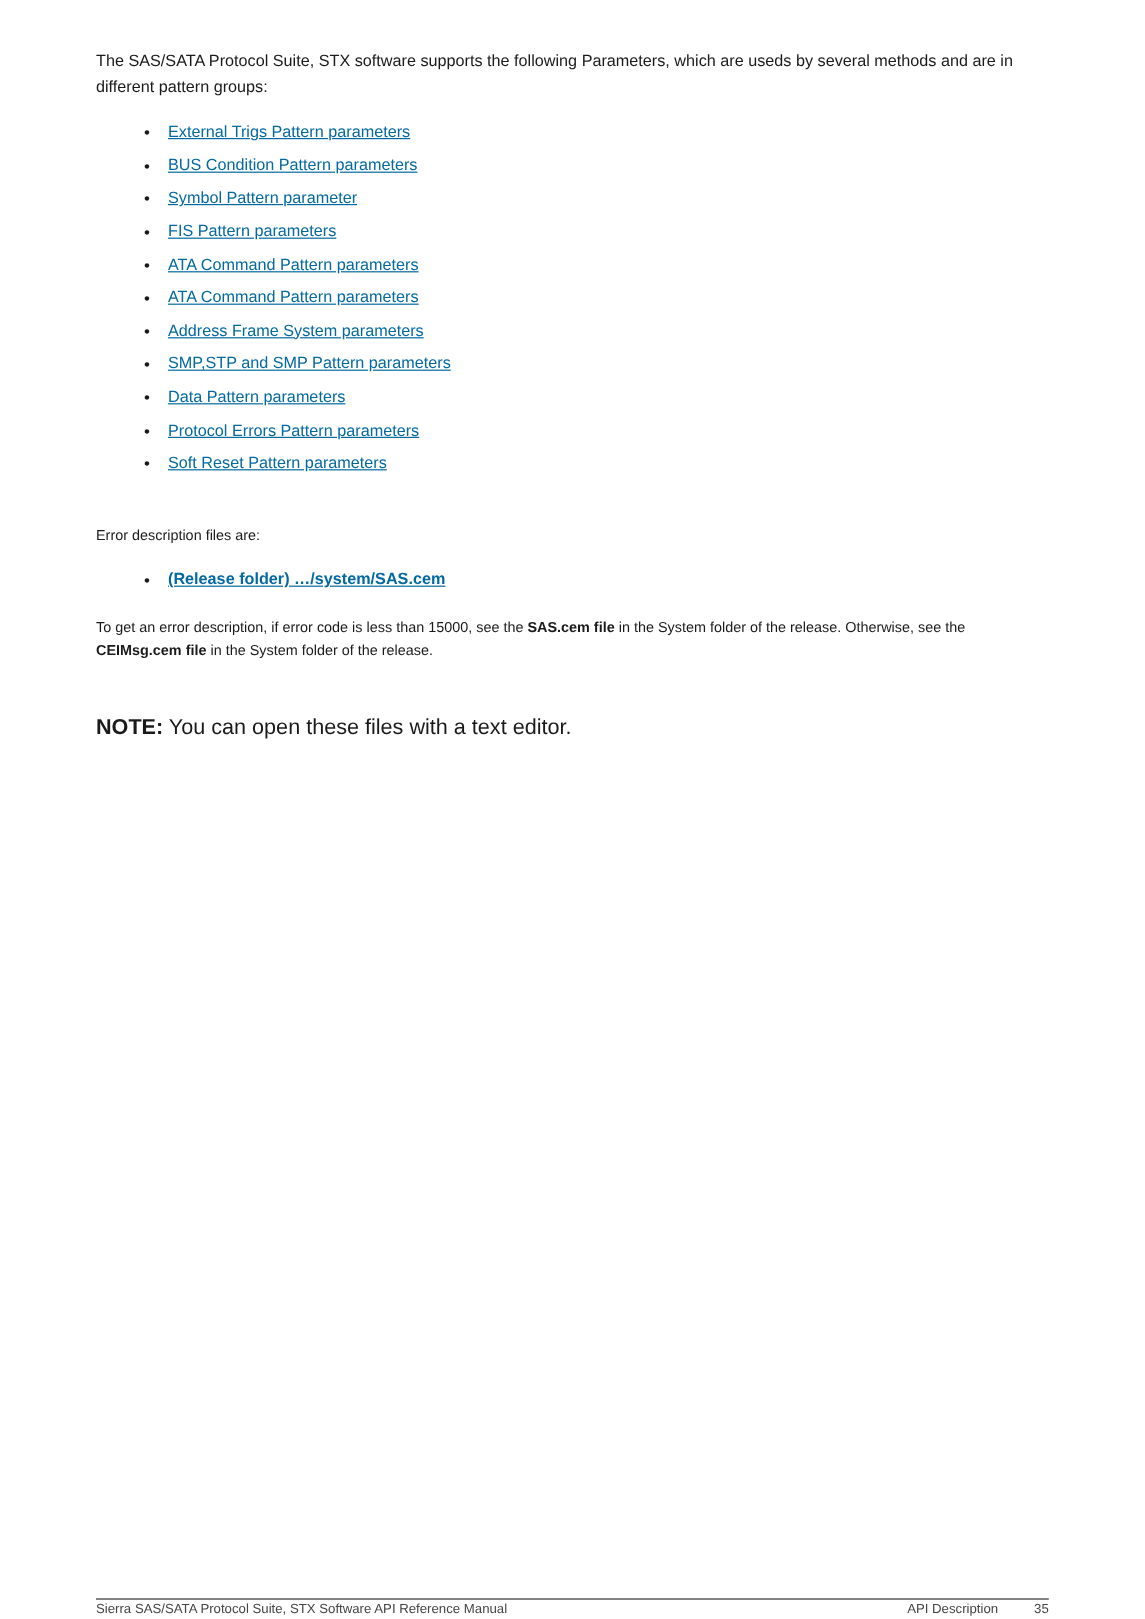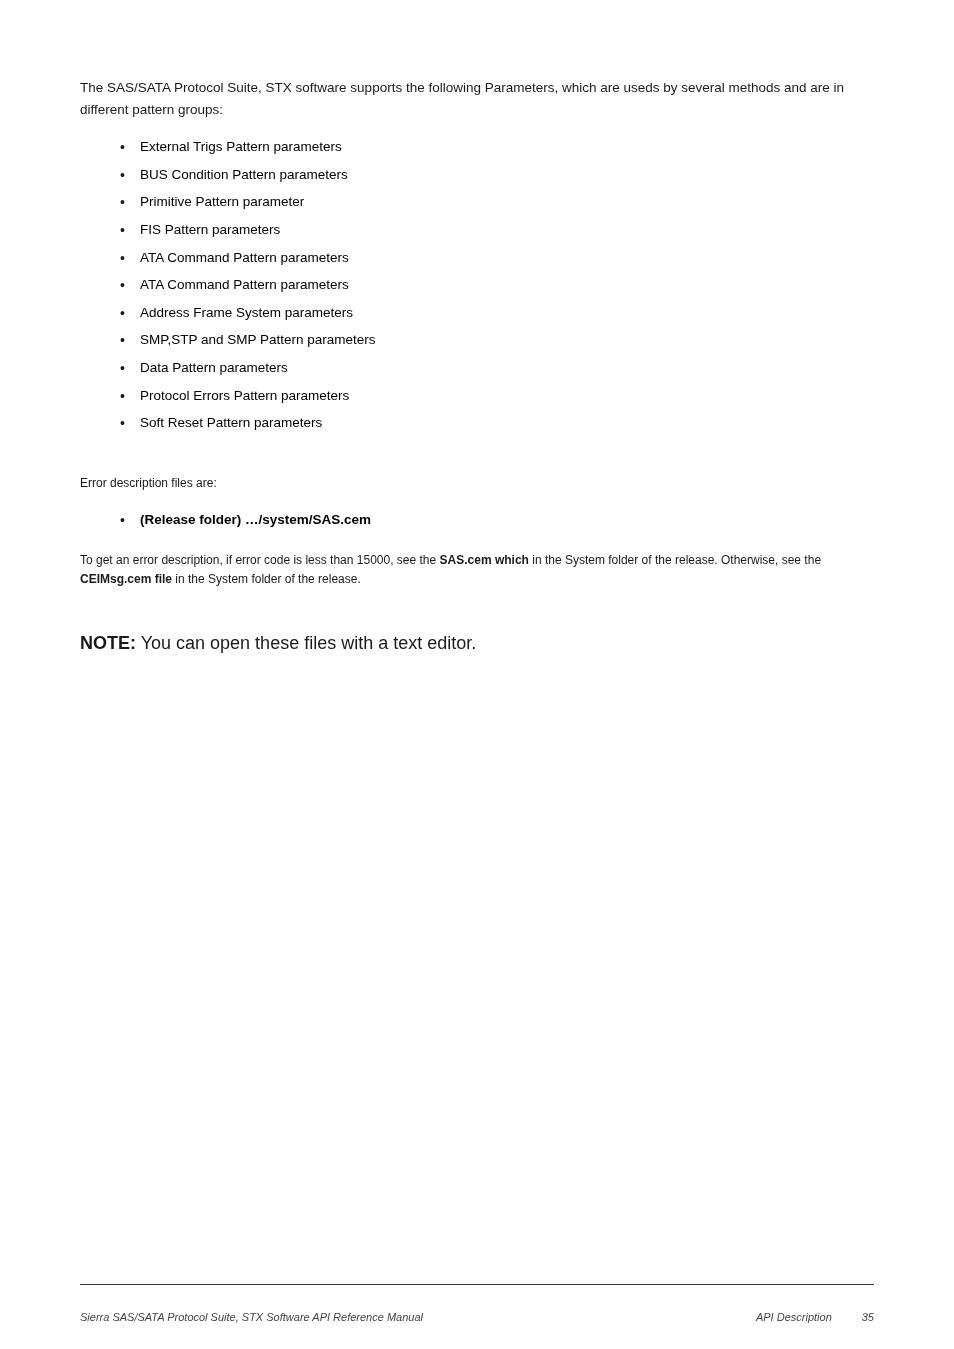--- a/index.html
+++ b/index.html
@@ -22,21 +22,20 @@
       min-height: 1349px;
       background: #ffffff;
       display: flex;
       flex-direction: column;
       padding: 40px 80px 0 80px;
       position: relative;
     }
 
     .main-content {
       flex: 1;
-      margin-top: 37px;
     }
 
     .intro-paragraph {
       font-size: 13.5px;
       line-height: 1.6;
       margin-bottom: 16px;
       color: #1a1a1a;
     }
 
     .bullet-list {
@@ -44,21 +43,22 @@
       padding: 0;
       margin: 0 0 20px 40px;
     }
 
     .bullet-list li {
       position: relative;
       padding-left: 20px;
       margin-bottom: 6px;
       font-size: 13.5px;
       line-height: 1.6;
-      color: #000000;
+      color: #0369a1;
+      text-decoration: underline;
     }
 
     .bullet-list li::before {
       content: "•";
       position: absolute;
       left: 0;
       top: 0;
       font-size: 14px;
       color: #1a1a1a;
     }
@@ -80,30 +80,29 @@
 
     .note-paragraph {
       font-size: 18px;
       line-height: 1.6;
       margin-top: 20px;
       color: #1a1a1a;
     }
 
     .footer {
       border-top: 1.5px solid #333;
-      padding: 26px 0;
+      padding: 2px 0;
       display: flex;
       justify-content: space-between;
       align-items: center;
       margin-top: auto;
       position: absolute;
       bottom: 0;
       left: 80px;
       right: 80px;
-      font-style: italic;
     }
 
     .footer-left {
       font-size: 11px;
       color: #444;
     }
 
     .footer-right {
       font-size: 11px;
       color: #444;
@@ -121,40 +120,40 @@
 <body>
 
 <div class="page">
   <div class="main-content">
 
     <p class="intro-paragraph">The SAS/SATA Protocol Suite, STX software supports the following Parameters, which are useds by several methods and are in different pattern groups:</p>
 
     <ul class="bullet-list">
     <li>External Trigs Pattern parameters</li>
         <li>BUS Condition Pattern parameters</li>
-        <li>Primitive Pattern parameter</li>
+        <li>Symbol Pattern parameter</li>
         <li>FIS Pattern parameters</li>
         <li>ATA Command Pattern parameters</li>
         <li>ATA Command Pattern parameters</li>
         <li>Address Frame System parameters</li>
         <li>SMP,STP and SMP Pattern parameters</li>
         <li>Data Pattern parameters</li>
         <li>Protocol Errors Pattern parameters</li>
         <li>Soft Reset Pattern parameters</li>
       </ul>
 
     <div class="section-gap">
       <p class="section-paragraph">Error description files are:</p>
 
       <ul class="bullet-list">
           <li><strong>(Release folder) …/system/SAS.cem</strong></li>
         </ul>
 
       <p class="section-paragraph">
-        <span>To get an error description, if error code is less than 15000, see the </span><span class="bold-text">SAS.cem which</span><span> in the System folder of the release. Otherwise, see the </span><span class="bold-text">CEIMsg.cem file</span><span> in the System folder of the release.</span>
+        <span>To get an error description, if error code is less than 15000, see the </span><span class="bold-text">SAS.cem file</span><span> in the System folder of the release. Otherwise, see the </span><span class="bold-text">CEIMsg.cem file</span><span> in the System folder of the release.</span>
       </p>
     </div>
 
 
     <div class="section-gap">
       <p class="note-paragraph">
         <span class="bold-text">NOTE:</span><span> You can open these files with a text editor.</span>
       </p>
     </div>
 

